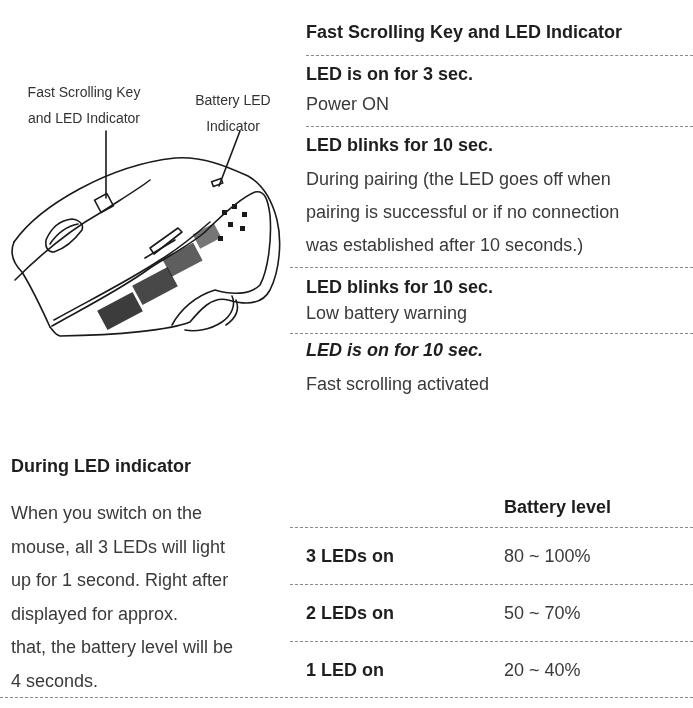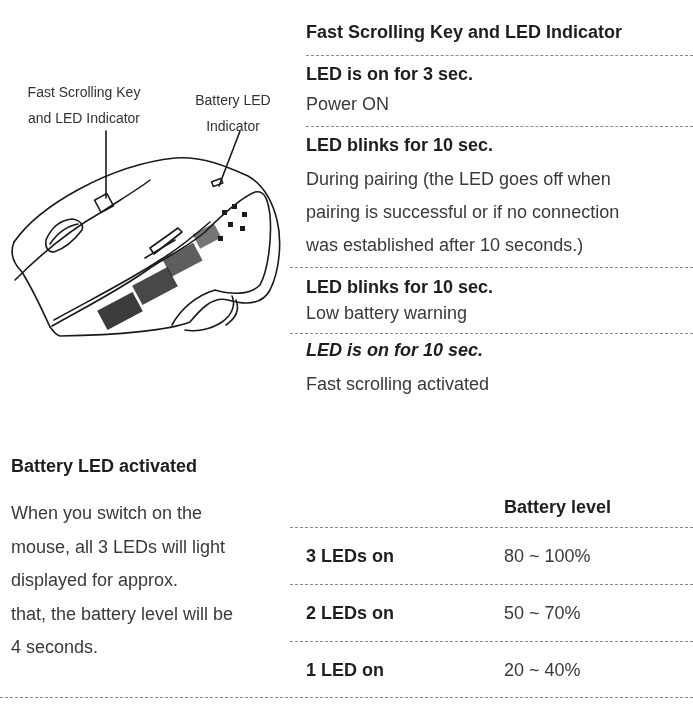--- a/index.html
+++ b/index.html
@@ -97,24 +97,25 @@
 <div class="abs r-text light" style="top:235px;">was established after 10 seconds.)</div>
 <div class="dash" style="left:290px; width:403px; top:267px;"></div>
 
 <div class="abs r-head bold" style="top:277px;">LED blinks for 10 sec.</div>
 <div class="abs r-text light" style="top:303px;">Low battery warning</div>
 <div class="dash" style="left:290px; width:403px; top:333px;"></div>
 
 <div class="abs r-head bold" style="top:340px;font-style:italic;">LED is on for 10 sec.</div>
 <div class="abs r-text light" style="top:374px;">Fast scrolling activated</div>
 
-<div class="abs b-title bold">Battery LED activated</div>
+<div class="abs b-title bold">During LED indicator</div>
 <div class="abs b-para">
   <div>When you switch on the</div>
   <div>mouse, all 3 LEDs will light</div>
+  <div>up for 1 second. Right after</div>
   <div>displayed for approx.</div>
   <div>that, the battery level will be</div>
   <div>4 seconds.</div>
 </div>
 
 <div class="abs t-cell-r bold" style="top:497px;">Battery level</div>
 <div class="dash" style="left:290px; width:403px; top:527px;"></div>
 
 <div class="abs t-cell-l bold" style="top:546px;">3 LEDs on</div>
 <div class="abs t-cell-r light" style="top:546px;">80 ~ 100%</div>

